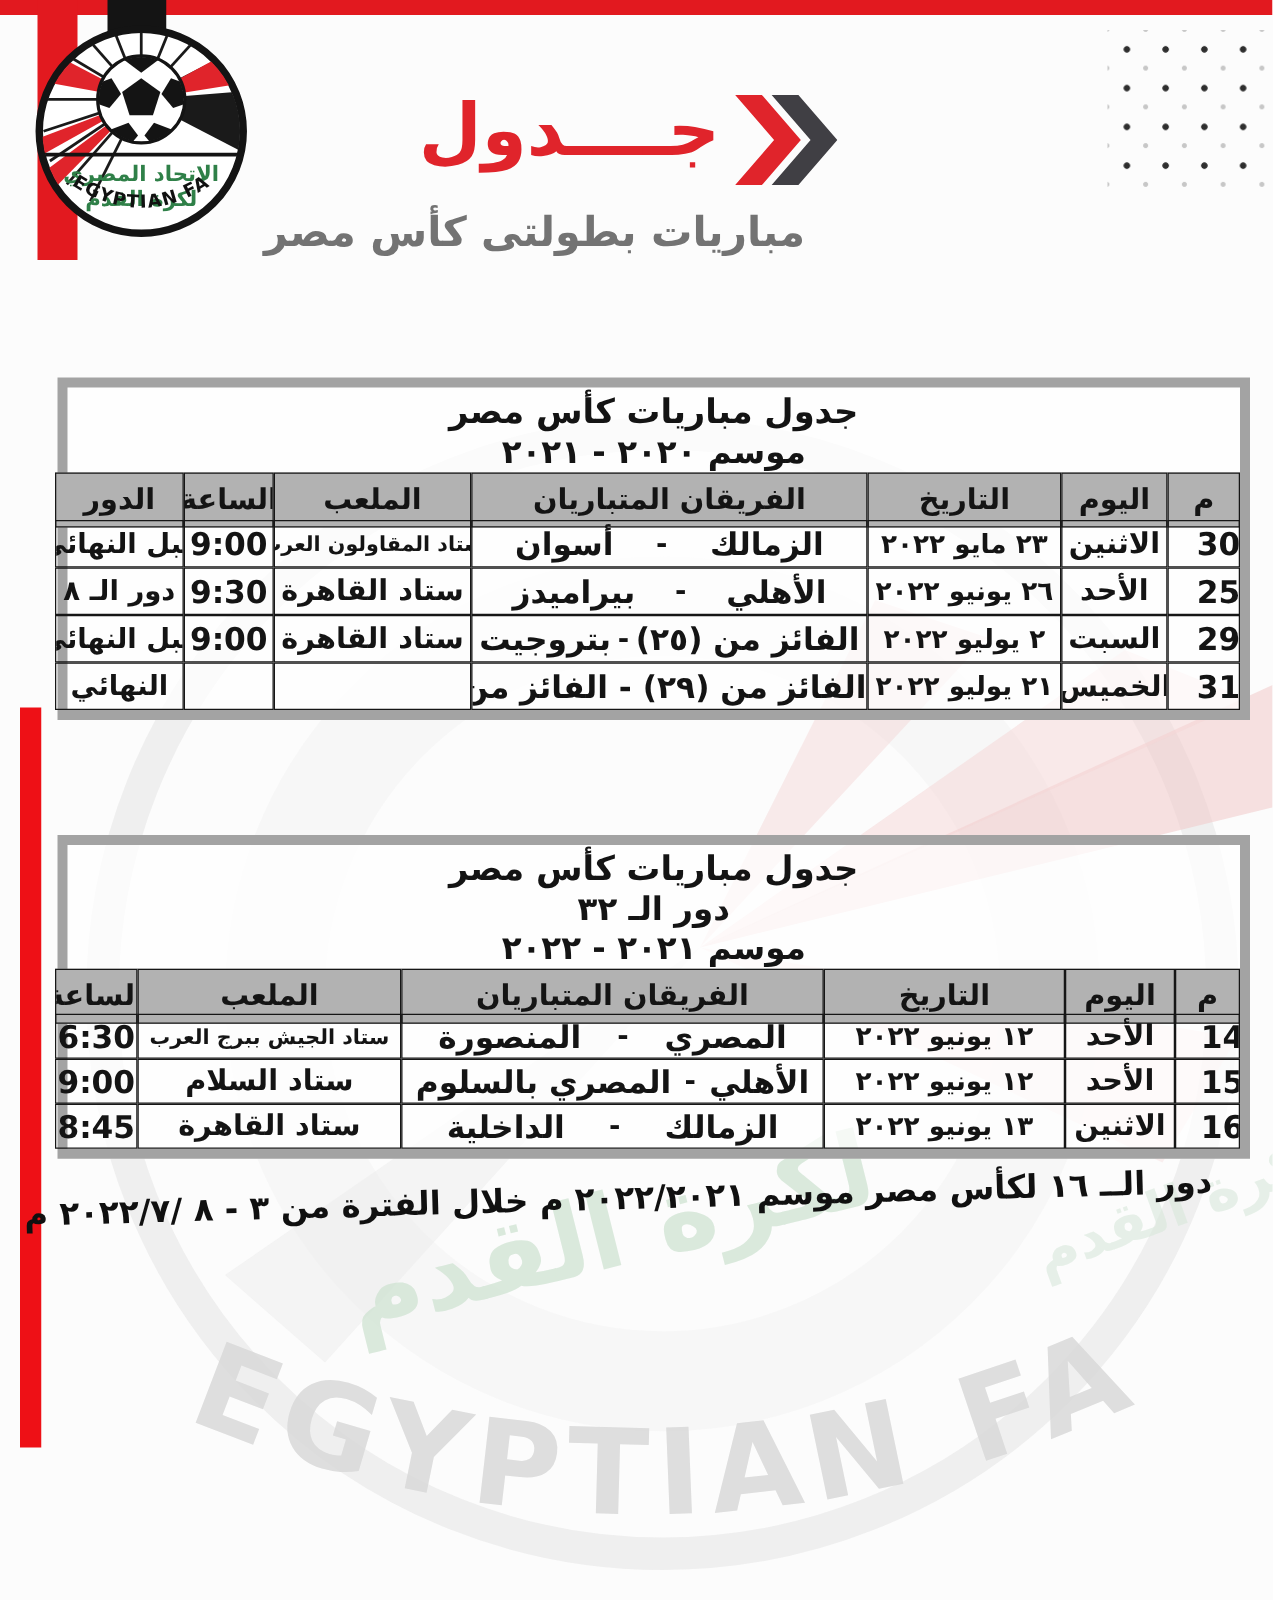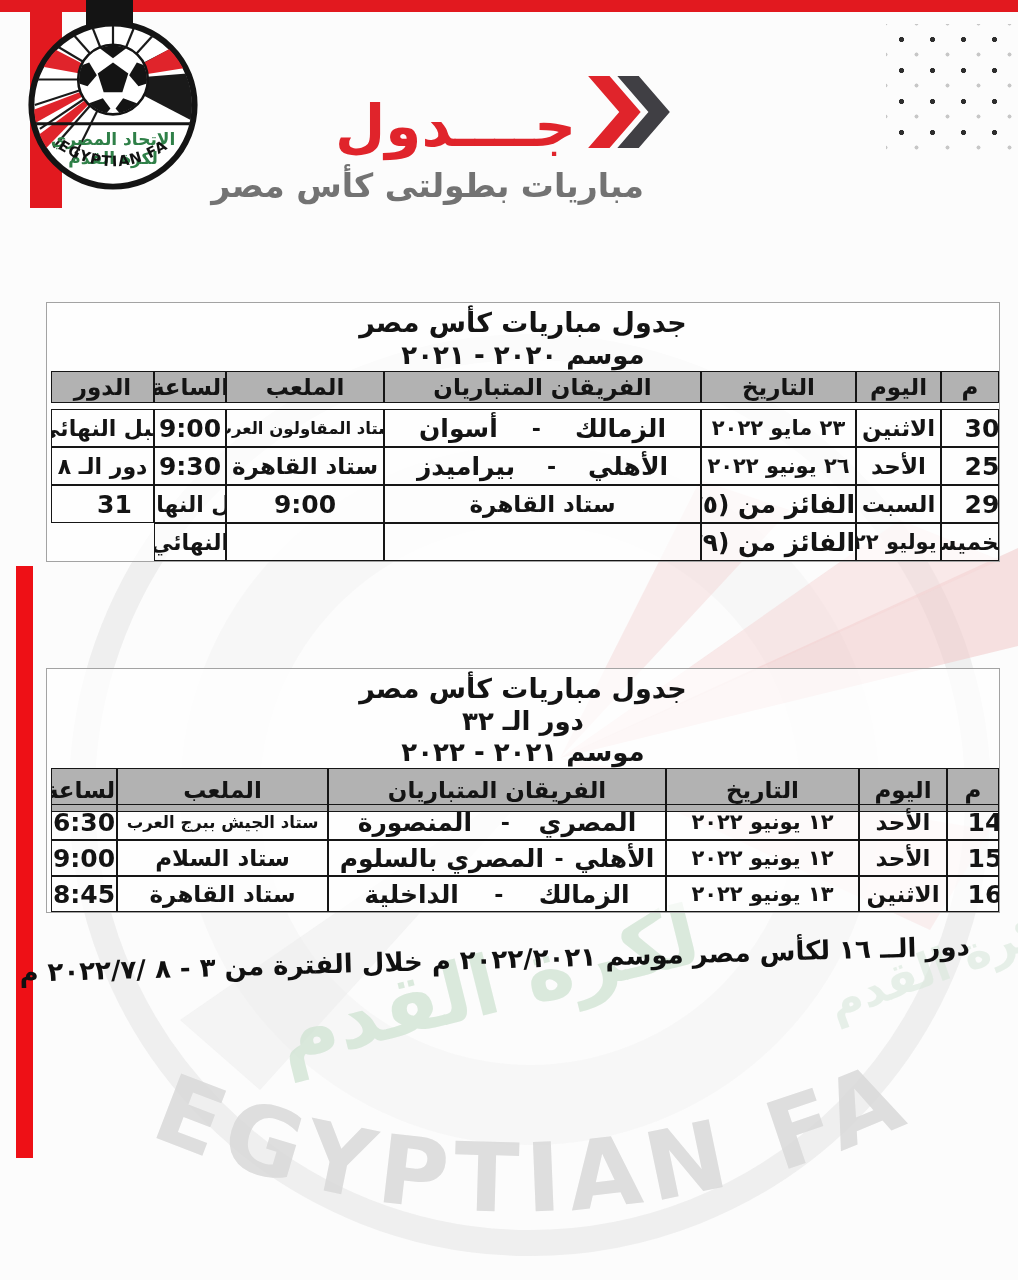--- a/index.html
+++ b/index.html
@@ -23,56 +23,56 @@
     left:886px; top:24px; width:126px; height:132px; z-index:2;
     background-image:
       radial-gradient(circle, #2e2e2e 2.3px, transparent 2.9px),
       radial-gradient(circle, #c7c7c7 1.7px, transparent 2.3px);
     background-size:31px 31px, 31px 31px;
     background-position:0 0, 15px 15px;
   }
 
   
   .main-title {
-    left:352px; top:84px; width:224px; height:84px; z-index:2;
+    left:352px; top:62px; width:224px; height:84px; z-index:2;
     color:#e0242b; font-size:58px; font-weight:bold; text-align:center;
     direction:rtl; line-height:84px; white-space:nowrap;
   }
   .chevrons { left:588px; top:76px; width:82px; height:72px; z-index:2; }
   .subtitle {
     left:288px; top:158px; width:356px; height:56px; z-index:2;
     font-size:33px; font-weight:bold; text-align:center; direction:rtl;
     line-height:56px; color:#737373; white-space:nowrap;
   }
 
   
   .tbl {
     z-index:2; background:rgba(255,255,255,0.72);
-    border:1px solid #a3a3a3;
+    border:8px solid #a3a3a3;
   }
   .tbl-title { text-align:center; direction:rtl; font-weight:bold; }
   .tbl-title .l1 { font-size:27px; line-height:34px; padding-top:3px; }
   .tbl-title .l2 { font-size:26px; line-height:31px; }
   .grid { display:grid; direction:rtl; }
   .cell {
     border:1px solid #161616; display:flex; align-items:center; justify-content:center;
     direction:rtl; font-weight:bold; overflow:hidden; white-space:nowrap;
     font-size:23px; background:transparent;
   }
   .hdr { background:#b2b2b2; font-size:23px; }
   .num  { font-size:25px;padding-left:24px; }
   .time { font-size:25px; }
   .date { font-size:21px; }
   .teams { justify-content:space-evenly; font-size:25px; }
   .teams .dash { font-size:22px; }
   .stad-sm { font-size:16.5px; }
   .round { font-size:22px; }
   .t1 { left:46px; top:302px; width:954px; }
   .t1 .grid { grid-template-columns:58px 85px 155px 317px 158px 72px 103px; grid-auto-rows:38px; }
-  .t1 .grid .hdr { height:32px; }
+  .t1 .grid .hdr { height:44px; }
   .t2 { left:46px; top:668px; width:954px; }
   .t2 .grid { grid-template-columns:52px 88px 193px 338px 211px 66px; grid-auto-rows:36px; }
   .t2 .grid .hdr { height:44px; }
 
   
   .side-red-bar { left:16px; top:566px; width:17px; height:592px; background:#ee1016; z-index:2; }
   .footer-note {
     left:48px; top:944px; width:922px; z-index:2;
     direction:rtl; text-align:center; font-size:26px; font-weight:bold;
     transform:rotate(-1.6deg); white-space:nowrap; color:#101010;
@@ -192,20 +192,21 @@
       <span>الأهلي</span>
       <span class="dash">-</span>
       <span>بيراميدز</span>
     </div>
     <div class="cell">ستاد القاهرة</div>
     <div class="cell time">9:30</div>
     <div class="cell round">دور الـ ٨</div>
 
     <div class="cell num">29</div>
     <div class="cell">السبت</div>
+    <div class="cell date">٢ يوليو ٢٠٢٢</div>
     <div class="cell teams">
       <span>الفائز من (٢٥)</span>
       <span class="dash">-</span>
       <span>بتروجيت</span>
     </div>
     <div class="cell">ستاد القاهرة</div>
     <div class="cell time">9:00</div>
     <div class="cell round">قبل النهائي</div>
 
     <div class="cell num">31</div>

